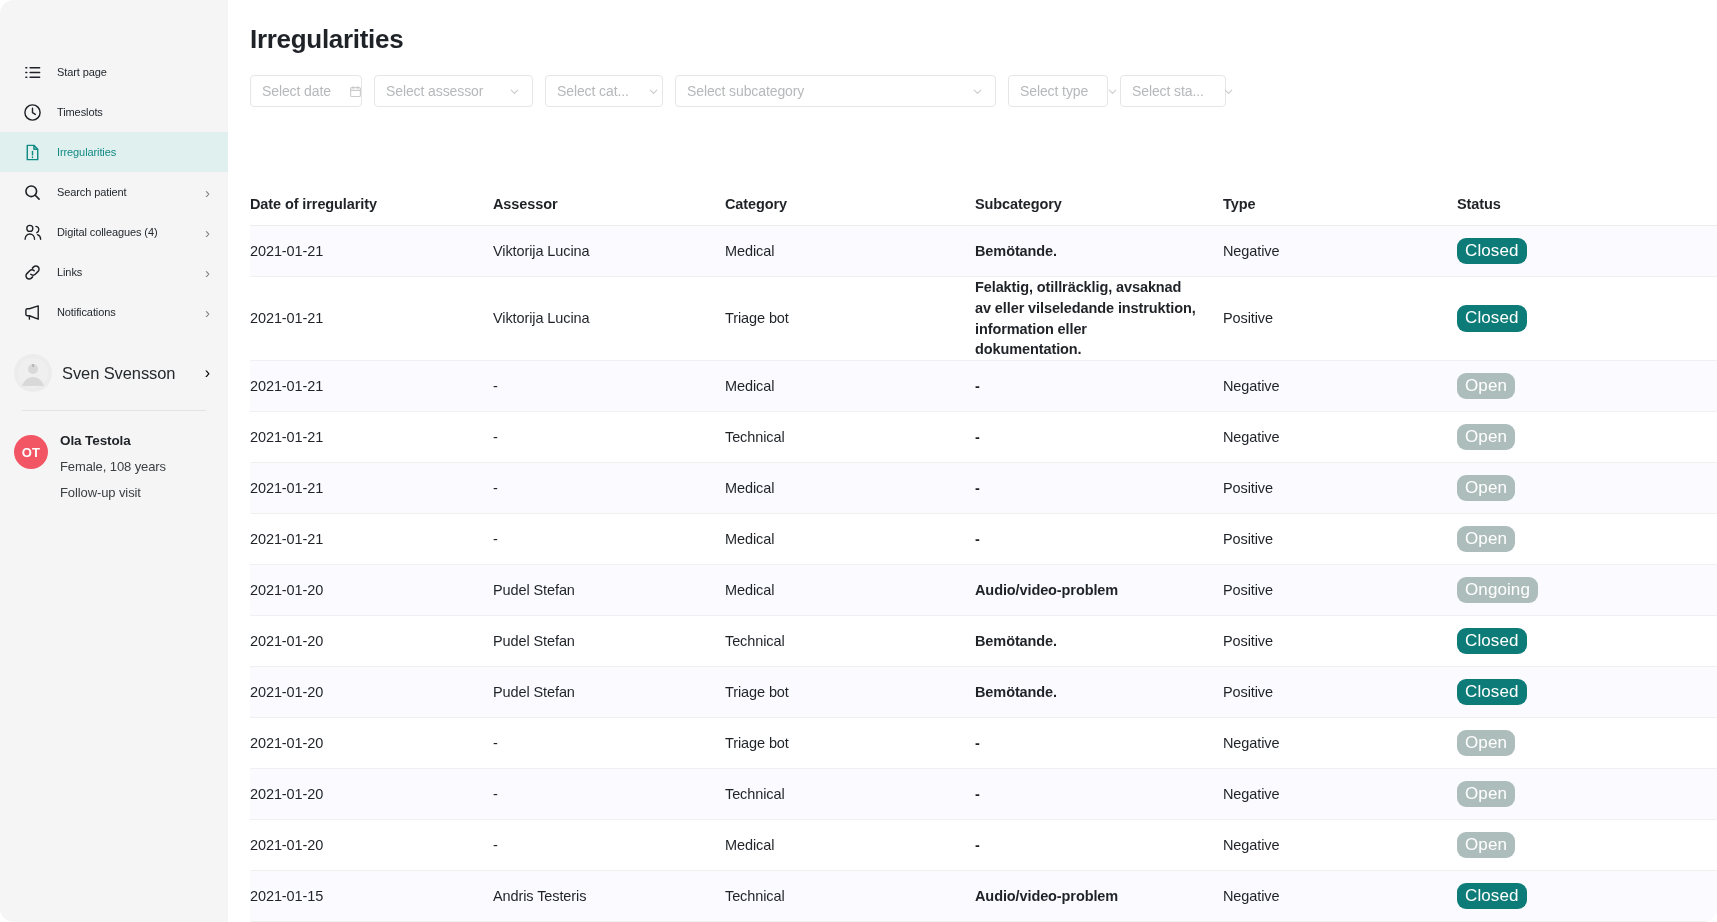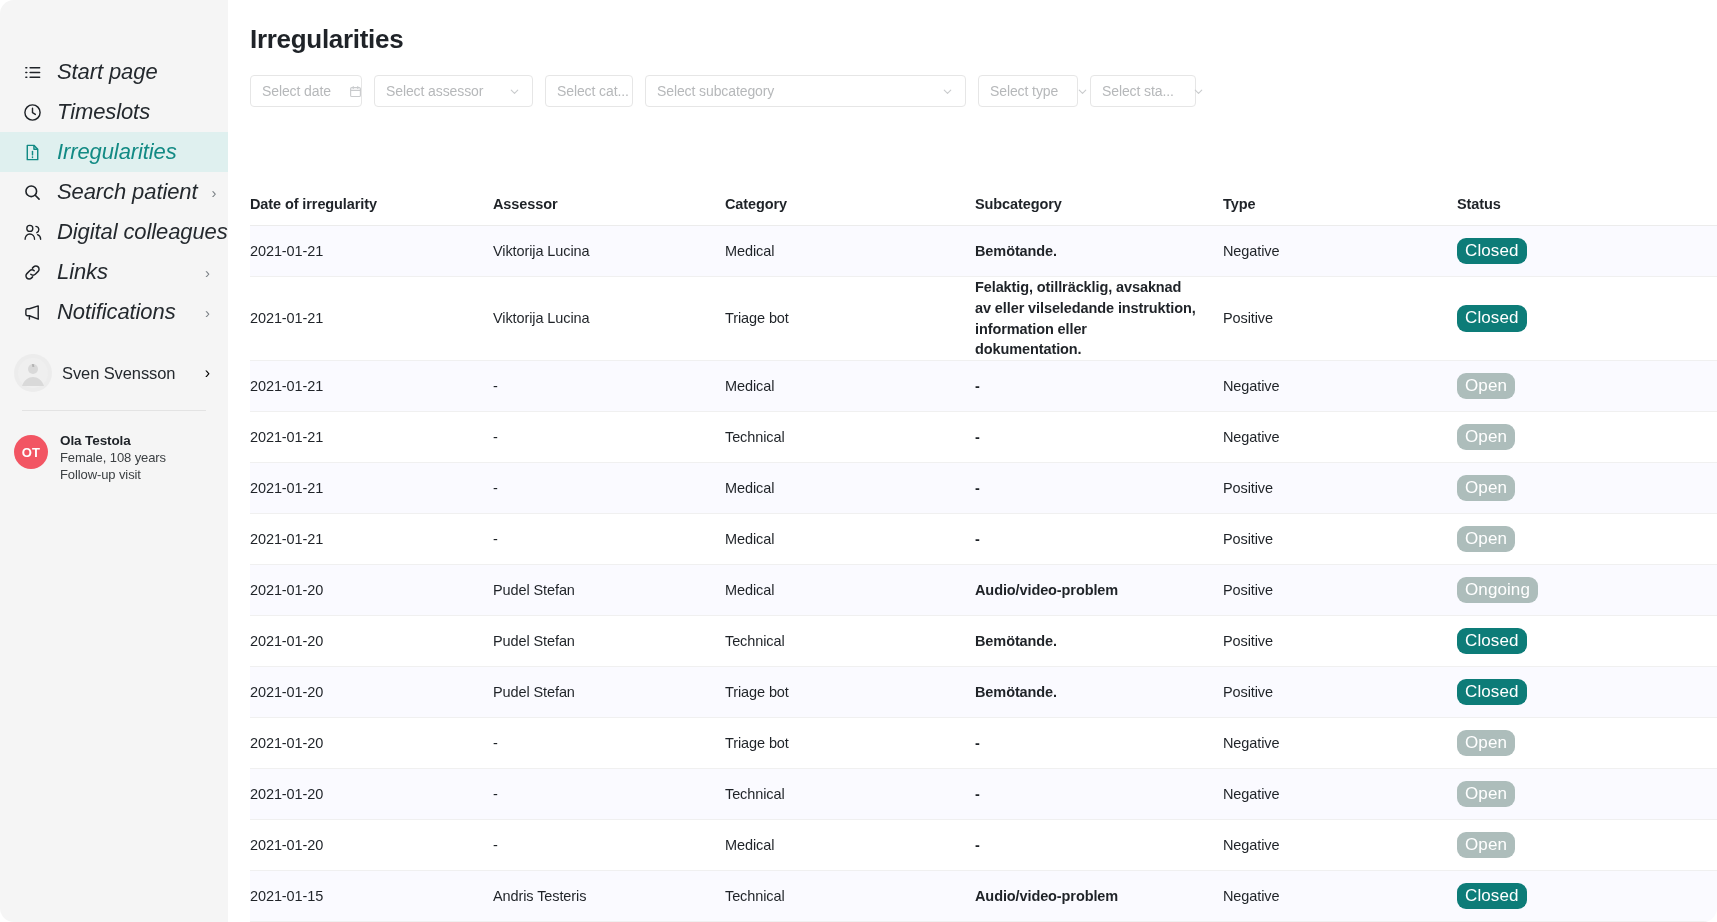--- a/index.html
+++ b/index.html
@@ -36,26 +36,25 @@
     cursor: pointer;
     position: relative;
   }
   .nav-item .ico {
     width: 21px; height: 21px;
     flex: 0 0 21px;
     display: flex; align-items: center; justify-content: center;
     color: #1f2328;
   }
   .nav-item .lbl {
-    font-size: 22px;
+    font-size: 11px;
     color: #24292e;
     letter-spacing: -0.1px;
     white-space: nowrap;
     flex: 1;
-    font-style: italic;
   }
   .nav-item .chev {
     color: #7b8186;
     font-size: 15px;
     line-height: 1;
     flex: 0 0 auto;
   }
   .nav-item.active {
     background: #dff0ef;
   }
@@ -103,21 +102,21 @@
     width: 34px; height: 34px; flex: 0 0 34px;
     border-radius: 50%;
     background: #f25563;
     color: #fff;
     font-size: 13px;
     font-weight: 700;
     display: flex; align-items: center; justify-content: center;
     letter-spacing: 0.3px;
     margin-top: 4px;
   }
-  .patient-info { display: flex; flex-direction: column; gap: 2px; padding-top: 2px; }
+  .patient-info { display: flex; flex-direction: column; gap: 11px; padding-top: 2px; }
   .patient-name { font-size: 13.5px; font-weight: 700; color: #1f2328; letter-spacing: -0.1px; }
   .patient-meta { font-size: 13px; color: #3c4043; letter-spacing: -0.1px; }
 
   
   #main {
     flex: 1;
     height: 100%;
     background: #ffffff;
     position: relative;
     overflow: hidden;
@@ -150,21 +149,21 @@
     font-size: 14px;
     color: #b6b8ba;
     cursor: pointer;
     white-space: nowrap;
     gap: 18px;
   }
   .filter .ftext { color: #b6b8ba; letter-spacing: -0.1px; }
   .filter .fico { color: #c9cbcd; display: flex; align-items: center; }
   .f-date { width: 112px; }
   .f-assessor { width: 159px; }
-  .f-cat { width: 88px; }
+  .f-cat { width: 118px; }
   .f-subcat { width: 321px; }
   .f-type { width: 100px; }
   .f-status { width: 106px; }
 
   
   #table { margin-top: 22px; width: 100%; }
   .thead {
     display: flex;
     align-items: center;
     height: 44px;

